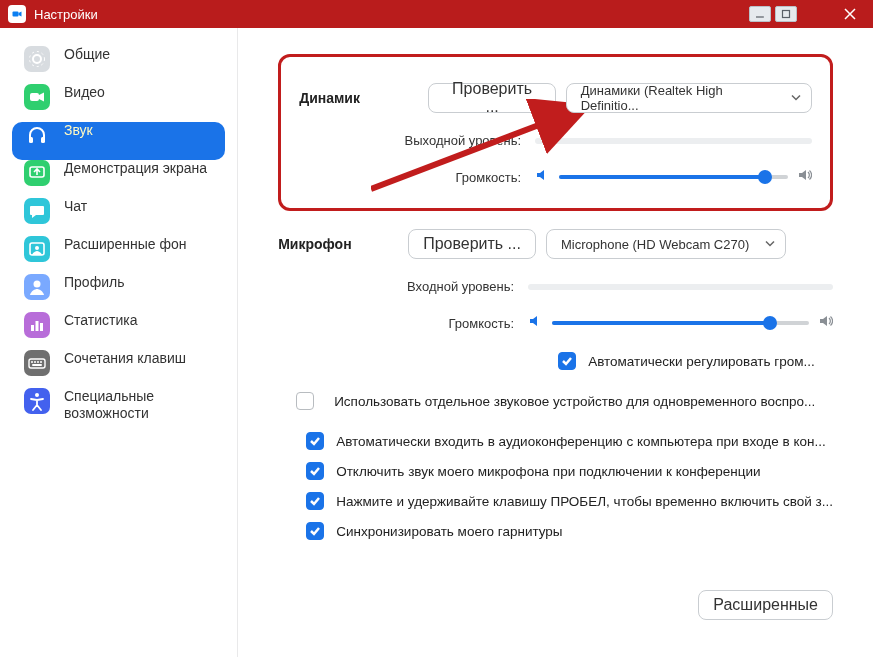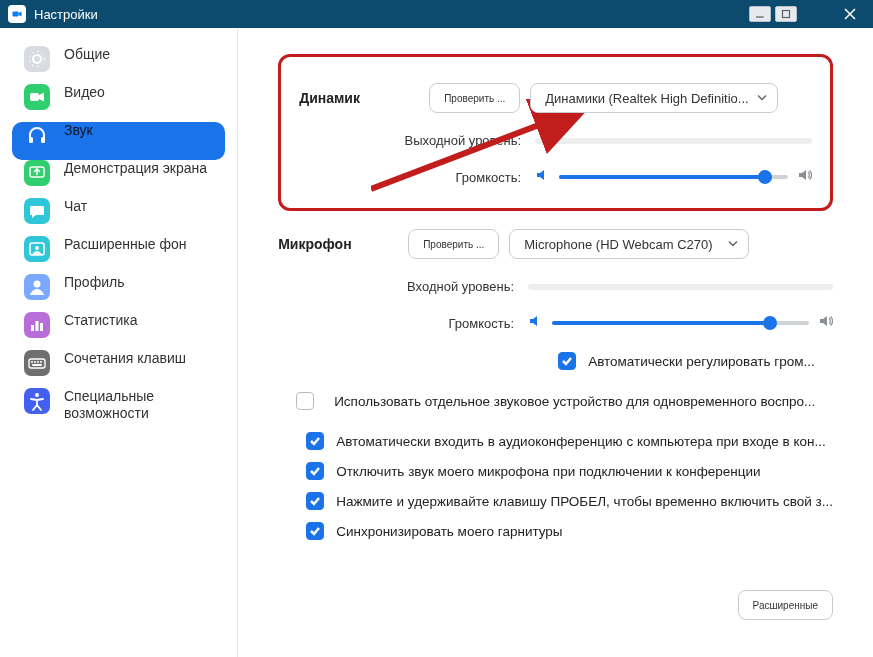--- a/index.html
+++ b/index.html
@@ -1,41 +1,41 @@
 <!DOCTYPE html>
 <html><head>
 <meta charset="utf-8">
 <style>
   * { box-sizing: border-box; margin: 0; padding: 0; font-family: -apple-system, BlinkMacSystemFont, "Segoe UI", Arial, sans-serif; }
   body { background: #fff; width: 873px; height: 657px; overflow: hidden; }
-  .titlebar { background: #0c4a6e; color: #fff; height: 28px; display: flex; align-items: center; padding: 0 0 0 8px; font-size: 13px; position: relative; }
+  .titlebar { background: #b91c1c; color: #fff; height: 28px; display: flex; align-items: center; padding: 0 0 0 8px; font-size: 13px; position: relative; }
   .titlebar .logo { width: 18px; height: 18px; background: #fff; border-radius: 4px; margin-right: 8px; display:flex;align-items:center;justify-content:center;}
   .titlebar .logo svg{width:12px;height:12px;}
   .titlebar .right-ctrls { margin-left: auto; display:flex; align-items:center; height:100%; }
   .titlebar .close { width: 46px; height: 100%; display:flex;align-items:center;justify-content:center; cursor:pointer;}
   .titlebar .close svg{width:12px;height:12px;stroke:#fff;stroke-width:1.5;}
   .winbtns { display:flex; gap:4px; margin-right: 30px; }
   .winbtns .wb { width:22px;height:16px;background:#e6eaee;border:1px solid #b9c1c9;border-radius:2px;display:flex;align-items:center;justify-content:center;}
   .winbtns svg{width:10px;height:10px;}
   .app { display:flex; height: calc(100% - 28px); }
   .sidebar { width: 243px; border-right: 1px solid #e9e9ea; padding: 18px 12px 0 12px; }
   .side-item { display:flex; align-items:flex-start; height: 38px; border-radius: 10px; padding: 0 12px; cursor:pointer; color:#333; font-size:14px; }
-  .side-item.active { background:#1a73e8; color:#0f172a; }
+  .side-item.active { background:#1a73e8; color:#fef9c3; }
   .side-item .sicon { width: 26px; height: 26px; border-radius: 7px; margin-right: 14px; display:flex;align-items:center;justify-content:center;}
   .side-item.active .sicon{ background: rgba(255,255,255,0.0);}
   .side-item .sicon svg{width:26px;height:26px;}
   .side-item.multi { height: 48px; }
   .side-item .lbl2 { line-height:1.2; }
   .main { flex:1; padding: 26px 40px 20px 40px; position:relative; }
   .highlight-box { border: 3px solid #c11d1d; border-radius: 12px; padding: 26px 18px 22px 18px; margin: 0 0 18px 0; position:relative;}
   .arrow { position:absolute; left: 90px; top: 42px; pointer-events:none;}
   .row { display:flex; align-items:center; margin-bottom: 20px; }
   .row-label { width: 130px; text-align:left; font-size: 14px; color:#222; font-weight: 600;}
   .sublbl { width: 250px; text-align:right; font-size:13px; color:#333; padding-right: 14px;}
-  .btn { height: 30px; border:1px solid #c9cdd1; border-radius: 8px; background:#fff; padding: 0 14px; font-size: 10px; color:#333; cursor:pointer; display:flex;align-items:center; }
+  .btn { height: 30px; border:1px solid #c9cdd1; border-radius: 8px; background:#fff; padding: 0 14px; font-size: 16px; color:#333; cursor:pointer; display:flex;align-items:center; }
   .select { height: 30px; border:1px solid #c9cdd1; border-radius: 8px; background:#fff; padding: 0 28px 0 14px; font-size: 13px; color:#333; cursor:pointer; min-width: 240px; position:relative; display:flex;align-items:center;}
   .select .chev { position:absolute; right: 10px; top: 50%; transform: translateY(-50%);}
   .level-bar { height: 6px; background:#eceef0; border-radius: 3px; flex:1; }
   .slider-wrap { display:flex; align-items:center; gap: 10px; flex:1;}
   .slider-wrap .vol-ic{color:#1a73e8;}
   .slider { flex:1; height: 4px; background:#d0d3d6; border-radius:2px; position:relative;}
   .slider .fill{position:absolute;left:0;top:0;bottom:0;background:#1a73e8;border-radius:2px;}
   .slider .thumb{position:absolute;top:50%;transform:translate(-50%,-50%);width:14px;height:14px;border-radius:50%;background:#1a73e8;}
   .check-row { display:flex; align-items:center; gap:12px; font-size:13.5px; color:#222; margin-bottom: 12px; padding-left: 28px;}
   .check-row.left0{padding-left:18px;gap:20px;}

